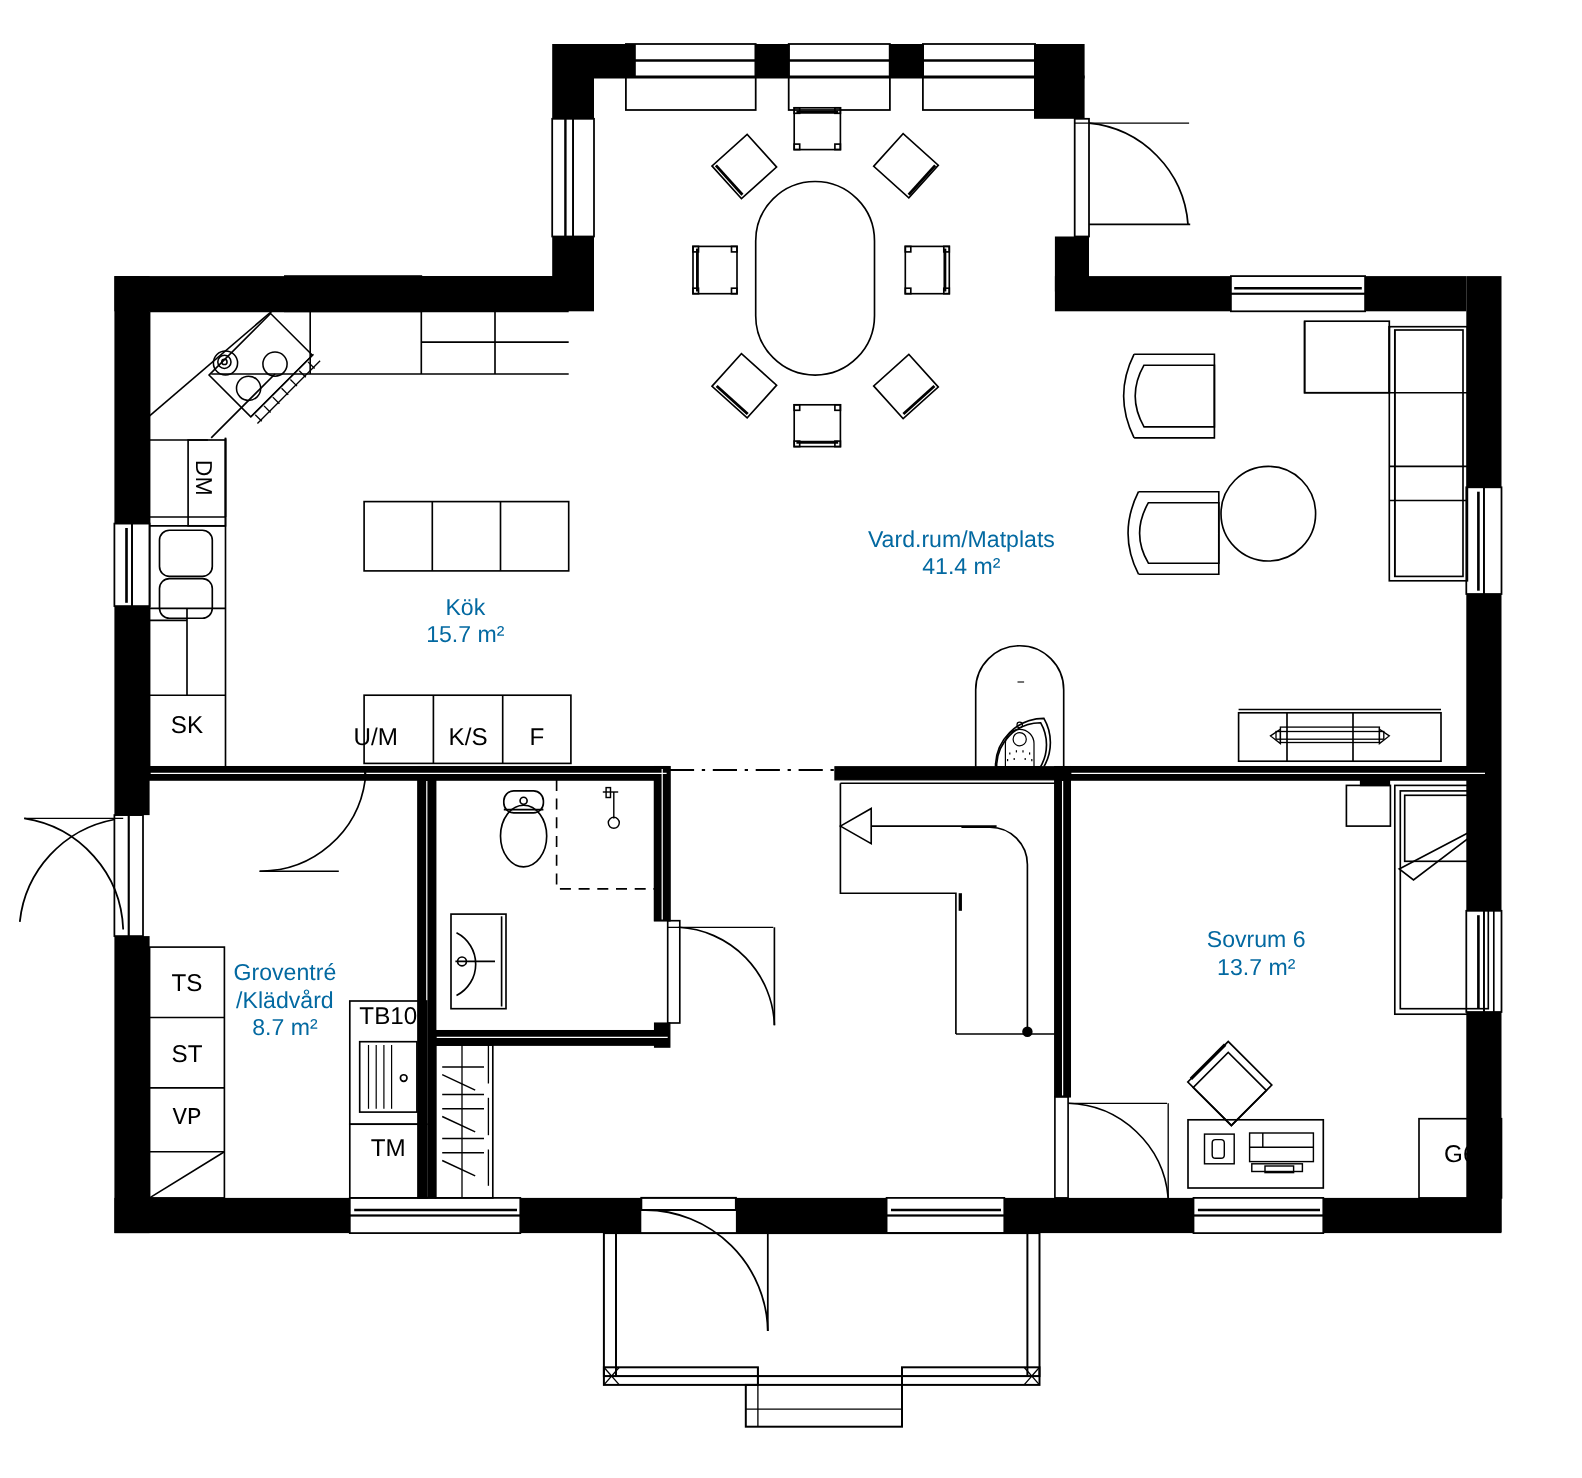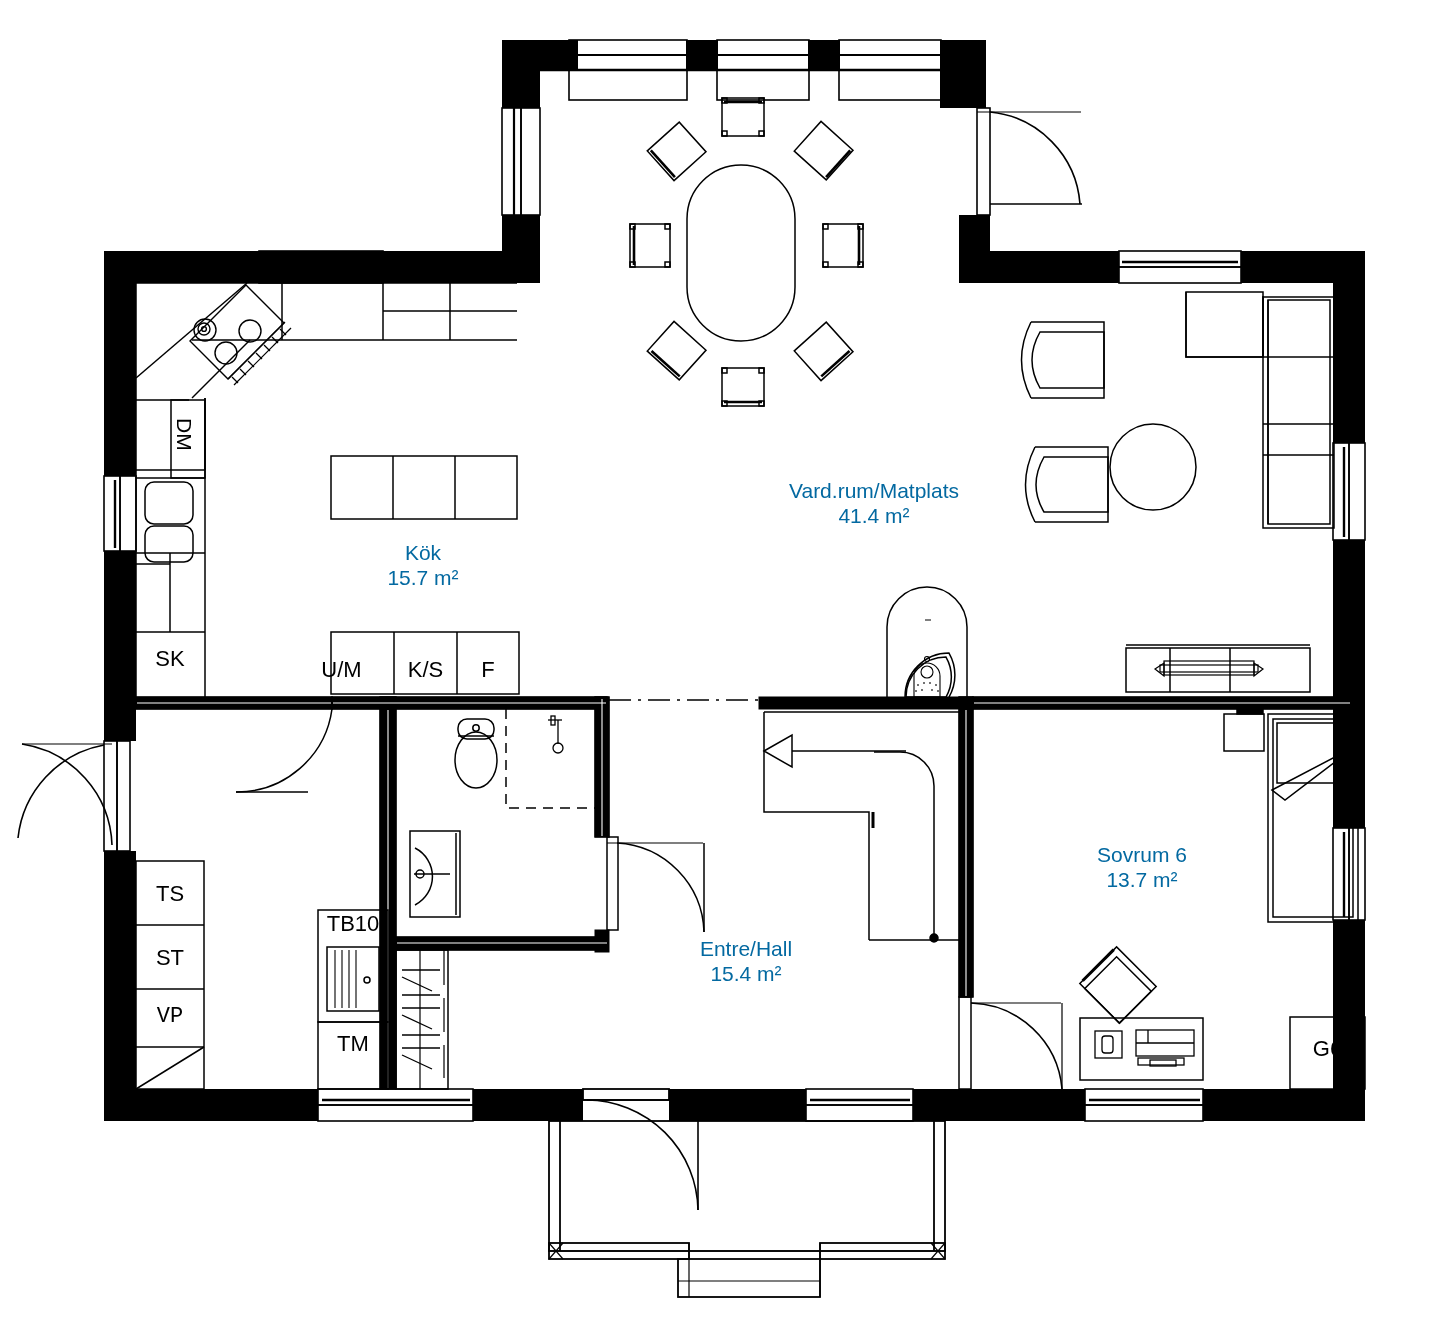--- a/index.html
+++ b/index.html
@@ -480,26 +480,27 @@
   <div class="roomlabel" style="left:338px;top:540px;width:170px;">
     <span>Kök</span>
     <span class="l2">15.7 m²</span>
   </div>
 
   <div class="roomlabel" style="left:764px;top:478px;width:220px;">
     <span>Vard.rum/Matplats</span>
     <span class="l2">41.4 m²</span>
   </div>
 
-
-
-  <div class="roomlabel" style="left:661px;top:936px;width:170px;">
-    <span>Entre/Hall</span>
-    <span class="l2">15.4 m²</span>
+  <div class="roomlabel" style="left:164px;top:872px;width:190px;">
+    <span>Groventré</span>
+    <span class="l2">/Klädvård</span>
+    <span class="l2">8.7 m²</span>
   </div>
+
+
 
   <div class="roomlabel" style="left:1057px;top:842px;width:170px;">
     <span>Sovrum 6</span>
     <span class="l2">13.7 m²</span>
   </div>
 
   <div class="rotlabel" style="left:196px;top:418px;transform:rotate(90deg);">
     <span>DM</span>
   </div>
 

